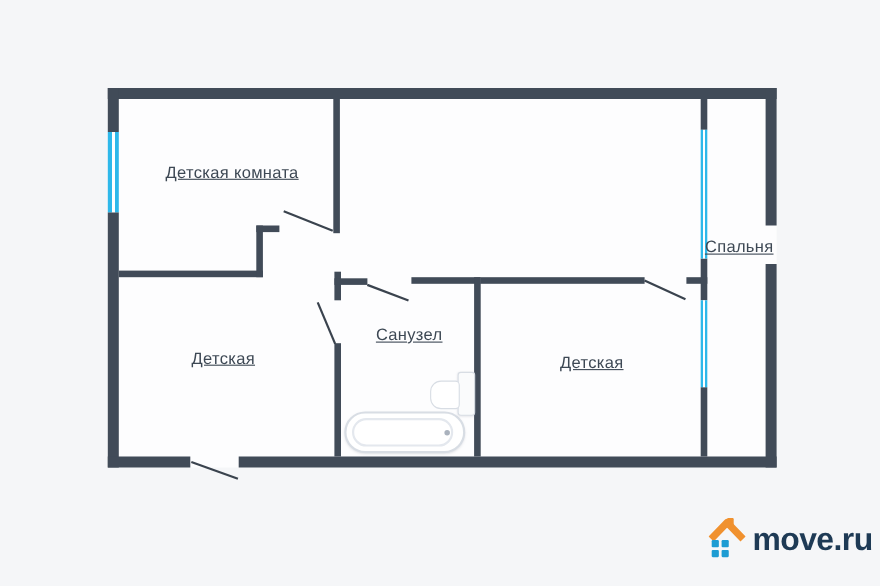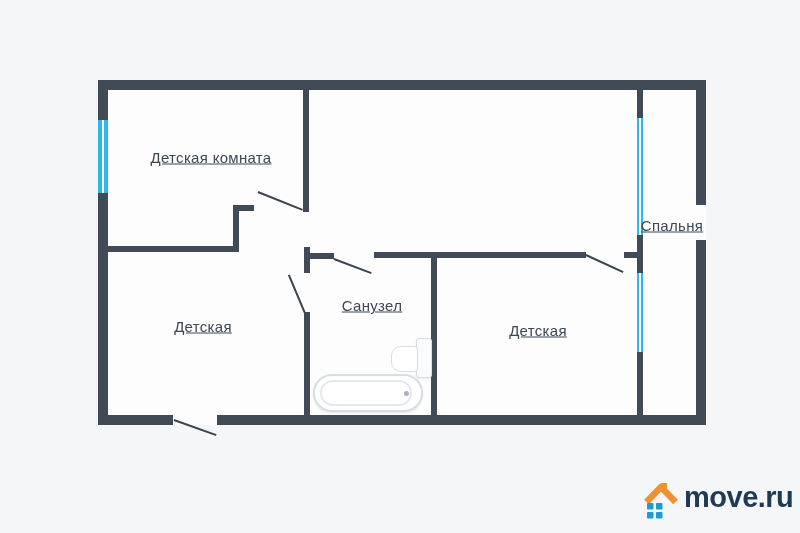--- a/index.html
+++ b/index.html
@@ -75,22 +75,22 @@
     position:absolute;
     left:391px;top:346px;width:27px;height:26px;
     background:#ffffff;
     border:1.5px solid #d8dde4;
     border-radius:10px 4px 4px 10px;
     box-sizing:border-box;
   }
   
   .logo{
     position:absolute;
-    left:644px;top:483px;
-    display:flex;gap:6px;
+    left:644px;top:471px;
+    display:flex;align-items:flex-end;gap:6px;
     cursor:pointer;
   }
   .logo-text{
     color:#1e3a55;
     font-size:29px;
     font-weight:600;
     letter-spacing:-.5px;
     line-height:1;
     padding-bottom:2px;
   }

